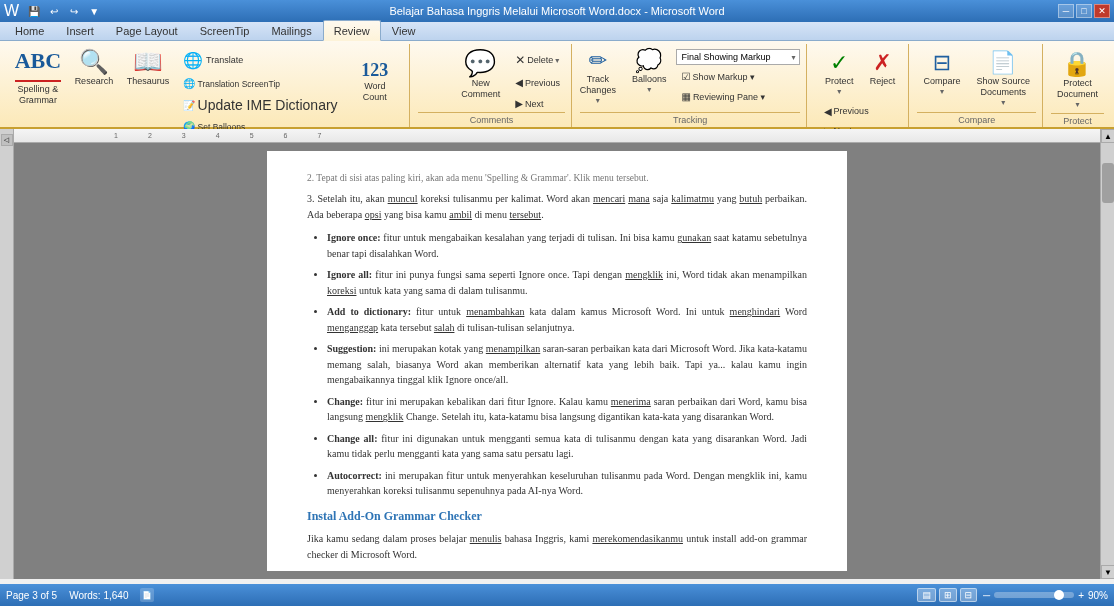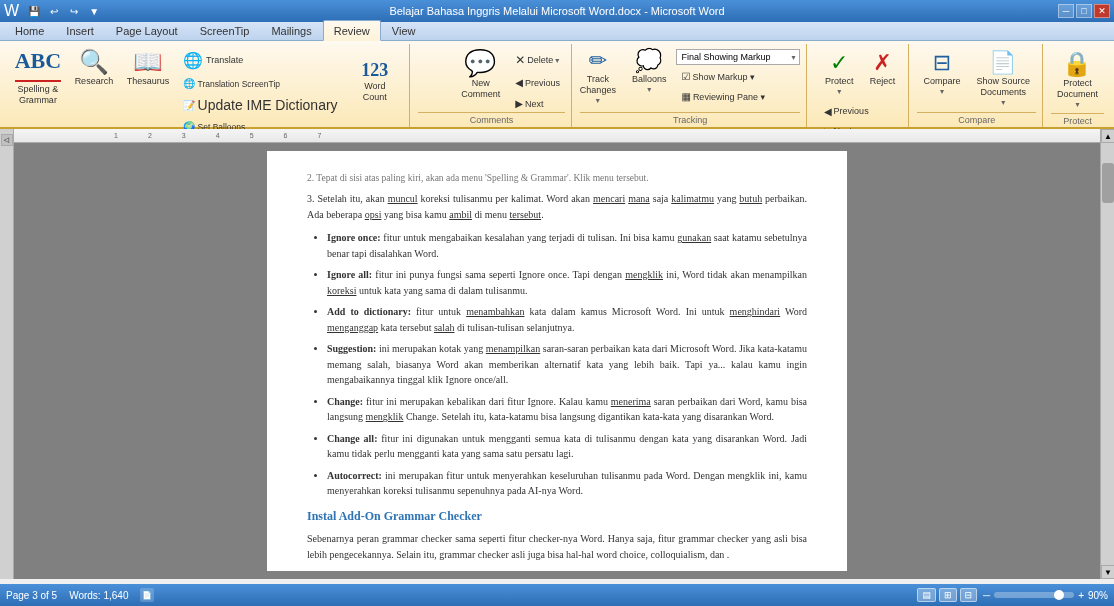--- a/index.html
+++ b/index.html
@@ -444,20 +444,21 @@
           <li><b>Ignore all:</b> fitur ini punya fungsi sama seperti Ignore once. Tapi dengan <span class="underline">mengklik</span> ini, Word tidak akan menampilkan <span class="underline">koreksi</span> untuk kata yang sama di dalam tulisanmu.</li>
           <li><b>Add to dictionary:</b> fitur untuk <span class="underline">menambahkan</span> kata dalam kamus Microsoft Word. Ini untuk <span class="underline">menghindari</span> Word <span class="underline">menganggap</span> kata tersebut <span class="underline">salah</span> di tulisan-tulisan selanjutnya.</li>
           <li><b>Suggestion:</b> ini merupakan kotak yang <span class="underline">menampilkan</span> saran-saran perbaikan kata dari Microsoft Word. Jika kata-katamu memang salah, biasanya Word akan memberikan alternatif kata yang lebih baik. Tapi ya... kalau kamu ingin mengabaikannya tinggal klik Ignore once/all.</li>
           <li><b>Change:</b> fitur ini merupakan kebalikan dari fitur Ignore. Kalau kamu <span class="underline">menerima</span> saran perbaikan dari Word, kamu bisa langsung <span class="underline">mengklik</span> Change. Setelah itu, kata-katamu bisa langsung digantikan kata-kata yang disarankan Word.</li>
           <li><b>Change all:</b> fitur ini digunakan untuk mengganti semua kata di tulisanmu dengan kata yang disarankan Word. Jadi kamu tidak perlu mengganti kata yang sama satu persatu lagi.</li>
           <li><b>Autocorrect:</b> ini merupakan fitur untuk menyerahkan keseluruhan tulisanmu pada Word. Dengan mengklik ini, kamu menyerahkan koreksi tulisanmu sepenuhnya pada AI-nya Word.</li>
         </ul>
 
         <h2 class="doc-heading">Instal Add-On Grammar Checker</h2>
 
+        <p class="doc-p">Jika kamu sedang dalam proses belajar <span class="underline">menulis</span> bahasa Inggris, kami <span class="underline">merekomendasikanmu</span> untuk install add-on grammar checker di Microsoft Word.</p>
         <p class="doc-p">Sebenarnya peran grammar checker sama seperti fitur checker-nya Word. Hanya saja, fitur grammar checker yang asli bisa lebih  pengecekannya. Selain itu, grammar checker asli juga bisa  hal-hal  word choice, colloquialism, dan .</p>
 
       </div>
     </div>
   </div>
 
   <div class="scrollbar-v">
     <div class="scroll-arrow">▲</div>
     <div style="flex:1; position:relative;">
       <div class="scrollbar-thumb"></div>

